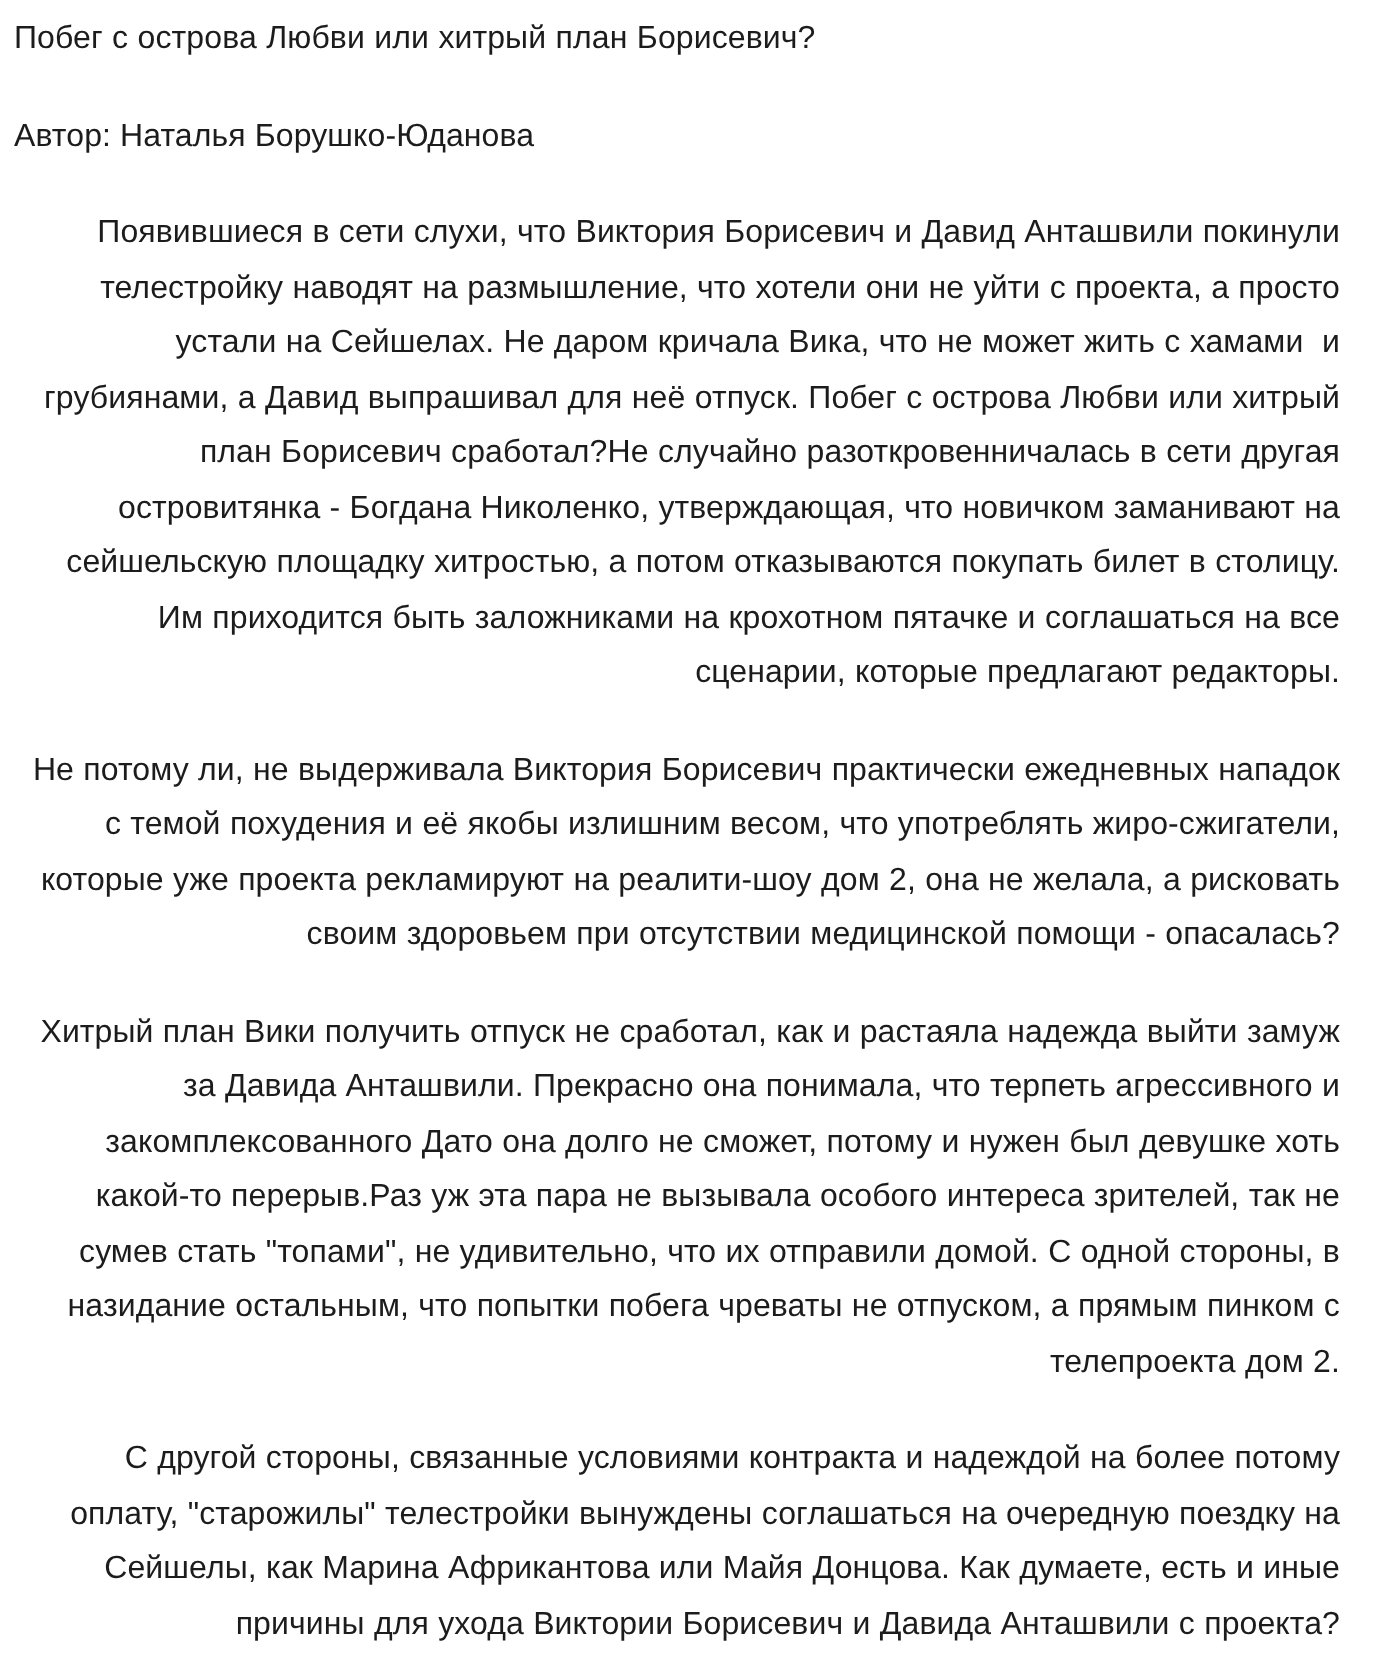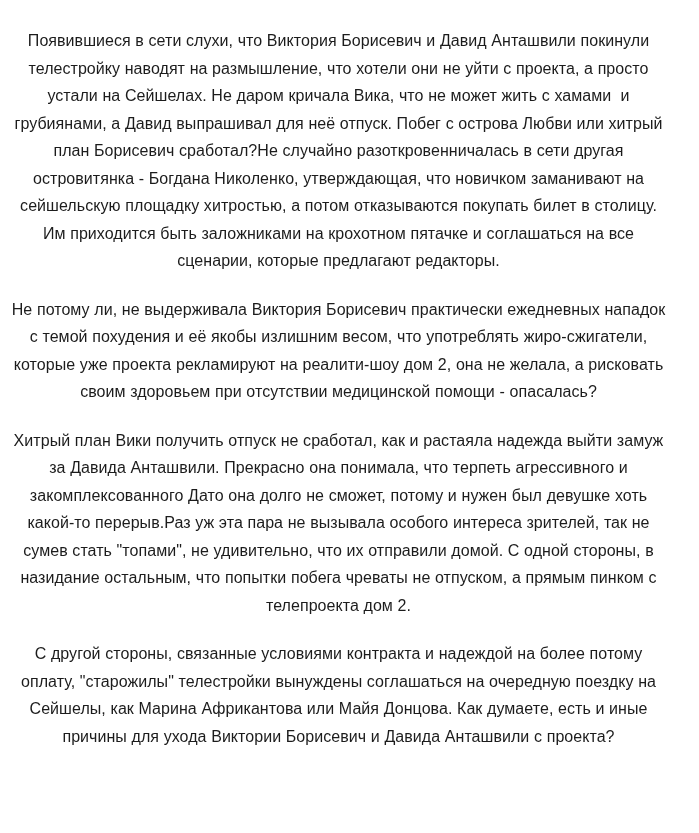--- a/index.html
+++ b/index.html
@@ -51,36 +51,38 @@
   }
 
   .para {
     font-size: 16px;
     line-height: 27.5px;
     margin: 0;
     padding: 0;
     margin-top: 21px;
     letter-spacing: 0.05px;
     word-spacing: 0.15px;
-    text-align: center;
+    text-align: right;
     white-space: pre-wrap;
     overflow-wrap: break-word;
   }
 
   .para:first-of-type {
     margin-top: 21px;
   }
 </style>
 </head>
 <body>
 
 <div class="page">
   <article class="article">
 
+    <h1 class="title">Побег с острова Любви или хитрый план Борисевич?</h1>
 
+    <p class="byline">Автор: Наталья Борушко-Юданова</p>
 
     <p class="para">Появившиеся в сети слухи, что Виктория Борисевич и Давид Анташвили покинули телестройку наводят на размышление, что хотели они не уйти с проекта, а просто устали на Сейшелах. Не даром кричала Вика, что не может жить с хамами  и грубиянами, а Давид выпрашивал для неё отпуск. Побег с острова Любви или хитрый план Борисевич сработал?Не случайно разоткровенничалась в сети другая островитянка - Богдана Николенко, утверждающая, что новичком заманивают на сейшельскую площадку хитростью, а потом отказываются покупать билет в столицу. Им приходится быть заложниками на крохотном пятачке и соглашаться на все сценарии, которые предлагают редакторы.</p>
 
     <p class="para">Не потому ли, не выдерживала Виктория Борисевич практически ежедневных нападок с темой похудения и её якобы излишним весом, что употреблять жиро-сжигатели, которые уже проекта рекламируют на реалити-шоу дом 2, она не желала, а рисковать своим здоровьем при отсутствии медицинской помощи - опасалась?</p>
 
     <p class="para">Хитрый план Вики получить отпуск не сработал, как и растаяла надежда выйти замуж за Давида Анташвили. Прекрасно она понимала, что терпеть агрессивного и закомплексованного Дато она долго не сможет, потому и нужен был девушке хоть какой-то перерыв.Раз уж эта пара не вызывала особого интереса зрителей, так не сумев стать "топами", не удивительно, что их отправили домой. С одной стороны, в назидание остальным, что попытки побега чреваты не отпуском, а прямым пинком с телепроекта дом 2.</p>
 
     <p class="para">С другой стороны, связанные условиями контракта и надеждой на более потому оплату, "старожилы" телестройки вынуждены соглашаться на очередную поездку на Сейшелы, как Марина Африкантова или Майя Донцова. Как думаете, есть и иные причины для ухода Виктории Борисевич и Давида Анташвили с проекта?</p>
 
   </article>

